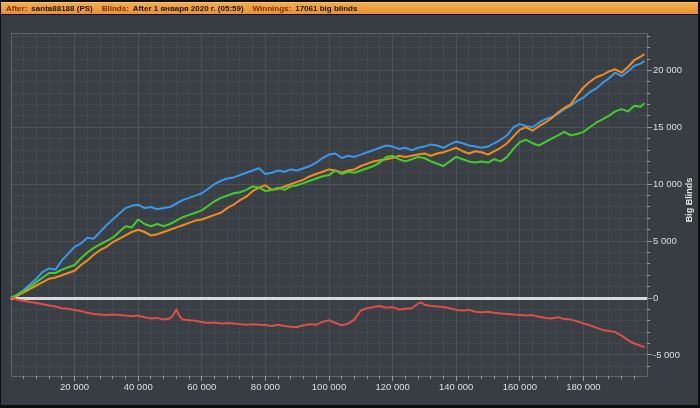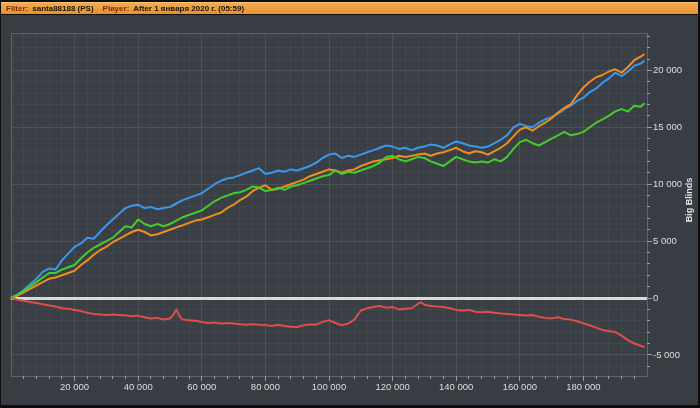--- a/index.html
+++ b/index.html
@@ -31,22 +31,23 @@
     position:absolute; top:194px; left:645px; width:90px; height:12px;
     transform:rotate(-90deg); text-align:center;
     font-size:9px; font-weight:bold; color:#e2e2e2;
   }
 </style>
 </head>
 <body>
 
 <div class="window">
   <div class="stats-header">
-      <span class="pair"><span class="lbl">Filter:</span><span class="val">santa88188 (PS)</span></span>
-      <span class="pair"><span class="lbl">Player:</span><span class="val">After 1 января 2020 г. (05:59)</span></span>
+      <span class="pair"><span class="lbl">After:</span><span class="val">santa88188 (PS)</span></span>
+      <span class="pair"><span class="lbl">Blinds:</span><span class="val">After 1 января 2020 г. (05:59)</span></span>
+      <span class="pair"><span class="lbl">Winnings:</span><span class="val">17061 big blinds</span></span>
     </div>
   <div class="chart-panel">
     <svg id="graph-svg" width="697" height="390" font-family="&quot;Liberation Sans&quot;, sans-serif">
         <rect x="10" y="18" width="636" height="343" fill="#3a3e45"></rect>
         <line x1="22.72" y1="18" x2="22.72" y2="361" stroke="#42464d" stroke-width="1" shape-rendering="crispEdges"></line>
         <line x1="35.44" y1="18" x2="35.44" y2="361" stroke="#42464d" stroke-width="1" shape-rendering="crispEdges"></line>
         <line x1="48.16" y1="18" x2="48.16" y2="361" stroke="#42464d" stroke-width="1" shape-rendering="crispEdges"></line>
         <line x1="60.88" y1="18" x2="60.88" y2="361" stroke="#42464d" stroke-width="1" shape-rendering="crispEdges"></line>
         <line x1="86.32" y1="18" x2="86.32" y2="361" stroke="#42464d" stroke-width="1" shape-rendering="crispEdges"></line>
         <line x1="99.04" y1="18" x2="99.04" y2="361" stroke="#42464d" stroke-width="1" shape-rendering="crispEdges"></line>

